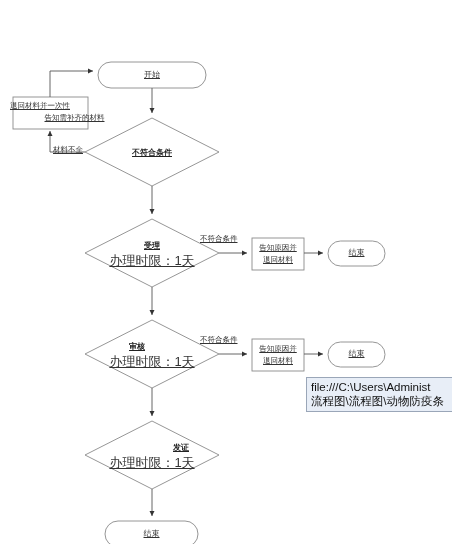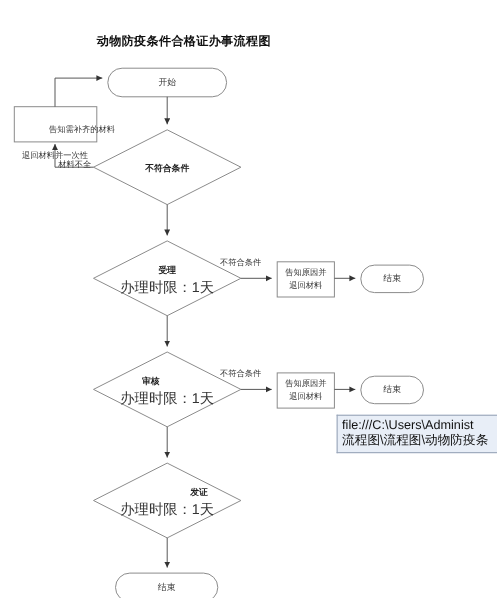--- a/index.html
+++ b/index.html
@@ -30,20 +30,21 @@
   }
 
   
   .node-text {
     position: absolute;
     text-align: center;
     line-height: 1.25;
     color: #1a1a1a;
     pointer-events: none;
     white-space: nowrap;
+    text-decoration: underline;
   }
   .t-title {
     position: absolute;
     left: 88px;
     top: 30px;
     font-size: 11px;
     font-weight: bold;
     letter-spacing: 0.3px;
     color: #111;
   }
@@ -87,21 +88,20 @@
     white-space: nowrap;
     font-family: "Liberation Sans", "DejaVu Sans", sans-serif;
   }
   #tooltip div { overflow: hidden; }
 </style>
 </head>
 <body>
 
 <div id="canvas">
 
-  <div class="t-title">动物防疫条件合格证办事流程图</div>
 
   <svg class="flow" viewBox="0 0 452 544" xmlns="http://www.w3.org/2000/svg">
     <defs>
       <marker id="arrow" markerWidth="7" markerHeight="7" refX="6" refY="3" orient="auto">
         <path d="M0,0 L6,3 L0,6 z" fill="#333333"></path>
       </marker>
     </defs>
 
     <g stroke="#8a8a8a" stroke-width="0.9" fill="none">
 
@@ -145,21 +145,21 @@
       <path d="M304,354 L323,354" marker-end="url(#arrow)"></path>
 
       <path d="M152,388 L152,416" marker-end="url(#arrow)"></path>
 
       <path d="M152,489 L152,516" marker-end="url(#arrow)"></path>
     </g>
   </svg>
 
   <div class="node-text t-terminal" style="left:98px; top:70px; width:108px;">开始</div>
 
-  <div class="node-text t-process" style="left:17px; top:101px; width:66px;margin-top:36px;">退回材料并一次性</div>
+  <div class="node-text t-process" style="left:7px; top:101px; width:66px;">退回材料并一次性</div>
   <div class="node-text t-process" style="left:13px; top:113px; width:75px;padding-left:24px;">告知需补齐的材料</div>
 
   <div class="node-text t-decision-main" style="left:115px; top:148px; width:74px;">不符合条件</div>
 
   <div class="node-text t-decision-main" style="left:115px; top:241px; width:74px;">受理</div>
   <div class="node-text t-decision-sub" style="left:105px; top:253px; width:94px;">办理时限：1天</div>
 
   <div class="node-text t-decision-main" style="left:100px; top:342px; width:74px;">审核</div>
   <div class="node-text t-decision-sub" style="left:105px; top:354px; width:94px;">办理时限：1天</div>
 

